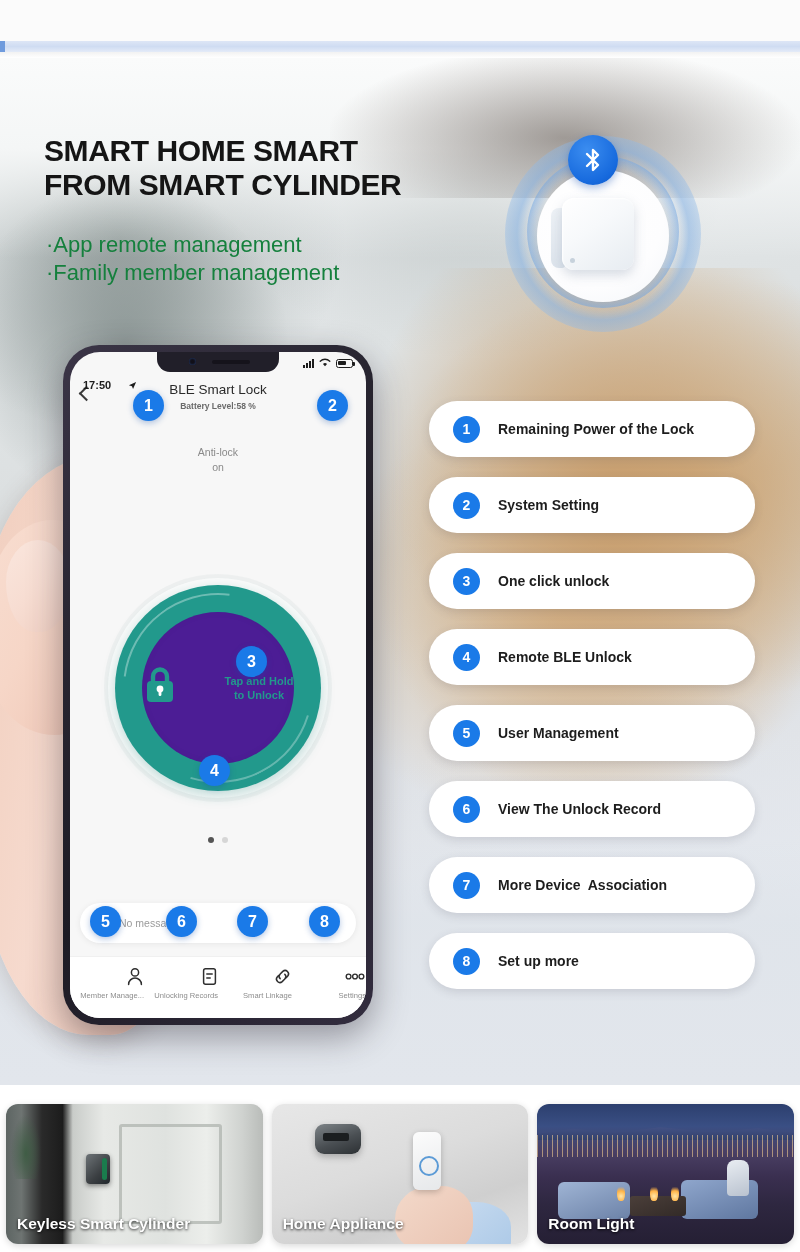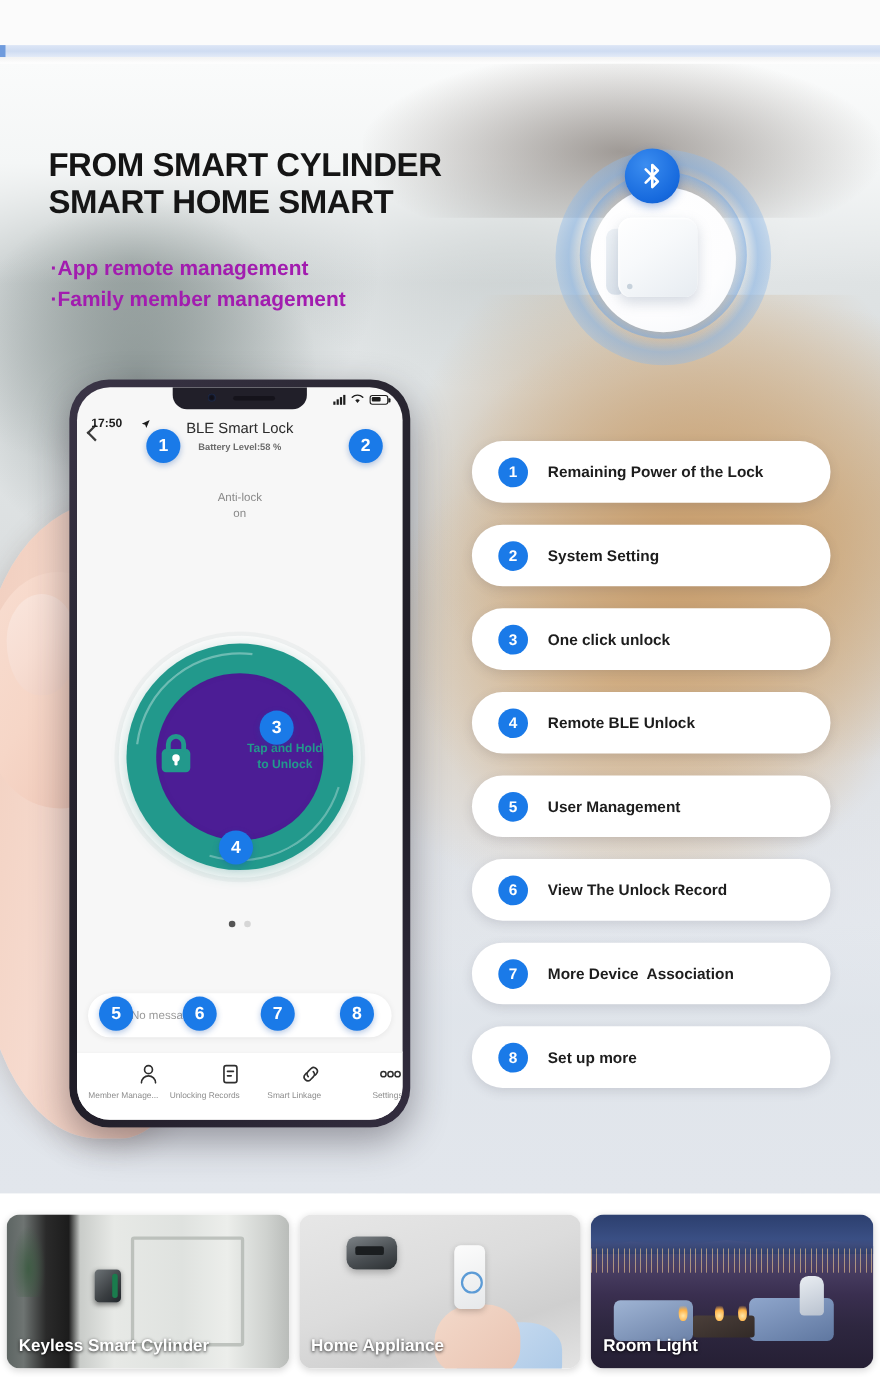--- a/index.html
+++ b/index.html
@@ -40,21 +40,21 @@
   .bg-warm { position:absolute; left:380px; top:210px; width:420px; height:520px;
      background:radial-gradient(ellipse at 55% 45%, rgba(198,154,104,.85) 0%, rgba(206,170,126,.35) 55%, rgba(206,170,126,0) 78%); }
   .bg-botgrey { position:absolute; left:0; top:780px; width:800px; height:247px;
      background:linear-gradient(180deg,rgba(225,229,234,0) 0%,rgba(223,228,234,.85) 35%,#e2e6ec 100%); }
 
   
   #headline { position:absolute; left:44px; top:134px; width:430px; }
   .h-line { font-size:30px; font-weight:bold; color:#151515; letter-spacing:-0.4px;
             line-height:34px; white-space:nowrap; }
   #bullets { position:absolute; left:46px; top:231px; }
-  .b-line { font-size:19px; font-weight:bold; color:#a21caf; line-height:28px; white-space:nowrap; }
+  .b-line { font-size:22px; font-weight:normal; color:#15803d; line-height:28px; white-space:nowrap; }
 
   
   #gateway { position:absolute; left:505px; top:136px; width:196px; height:196px; }
   .halo2 { position:absolute; left:0; top:0; width:196px; height:196px; border-radius:50%;
      background:radial-gradient(circle at 50% 50%, rgba(255,255,255,0) 54%, rgba(130,176,228,.55) 62%, rgba(168,201,236,.30) 78%, rgba(200,222,244,0) 93%); }
   .halo1 { position:absolute; left:22px; top:20px; width:152px; height:152px; border-radius:50%;
      background:radial-gradient(circle at 50% 50%, rgba(255,255,255,0) 60%, rgba(120,169,226,.55) 70%, rgba(175,206,238,0) 96%); }
   .gw-disc { position:absolute; left:32px; top:34px; width:132px; height:132px; border-radius:50%;
      background:radial-gradient(circle at 40% 34%, #ffffff 0%, #fdfdfe 62%, #f2f5f9 100%);
      box-shadow:0 3px 14px rgba(90,120,160,.22); }
@@ -236,22 +236,22 @@
 <div id="hero">
   <div class="bg-base"></div>
   <div class="bg-top-white"></div>
   <div class="bg-dark-l"></div>
   <div class="bg-dark-t"></div>
   <div class="bg-warm"></div>
   <div class="bg-botgrey"></div>
 </div>
 
 <div id="headline">
+  <div class="h-line">SMART HOME SMART</div>
   <div class="h-line">FROM SMART CYLINDER</div>
-  <div class="h-line">SMART HOME SMART</div>
 </div>
 <div id="bullets">
   <div class="b-line">·App remote management</div>
   <div class="b-line">·Family member management</div>
 </div>
 
 <div id="gateway">
   <div class="halo2"></div>
   <div class="halo1"></div>
   <div class="gw-disc"></div>

